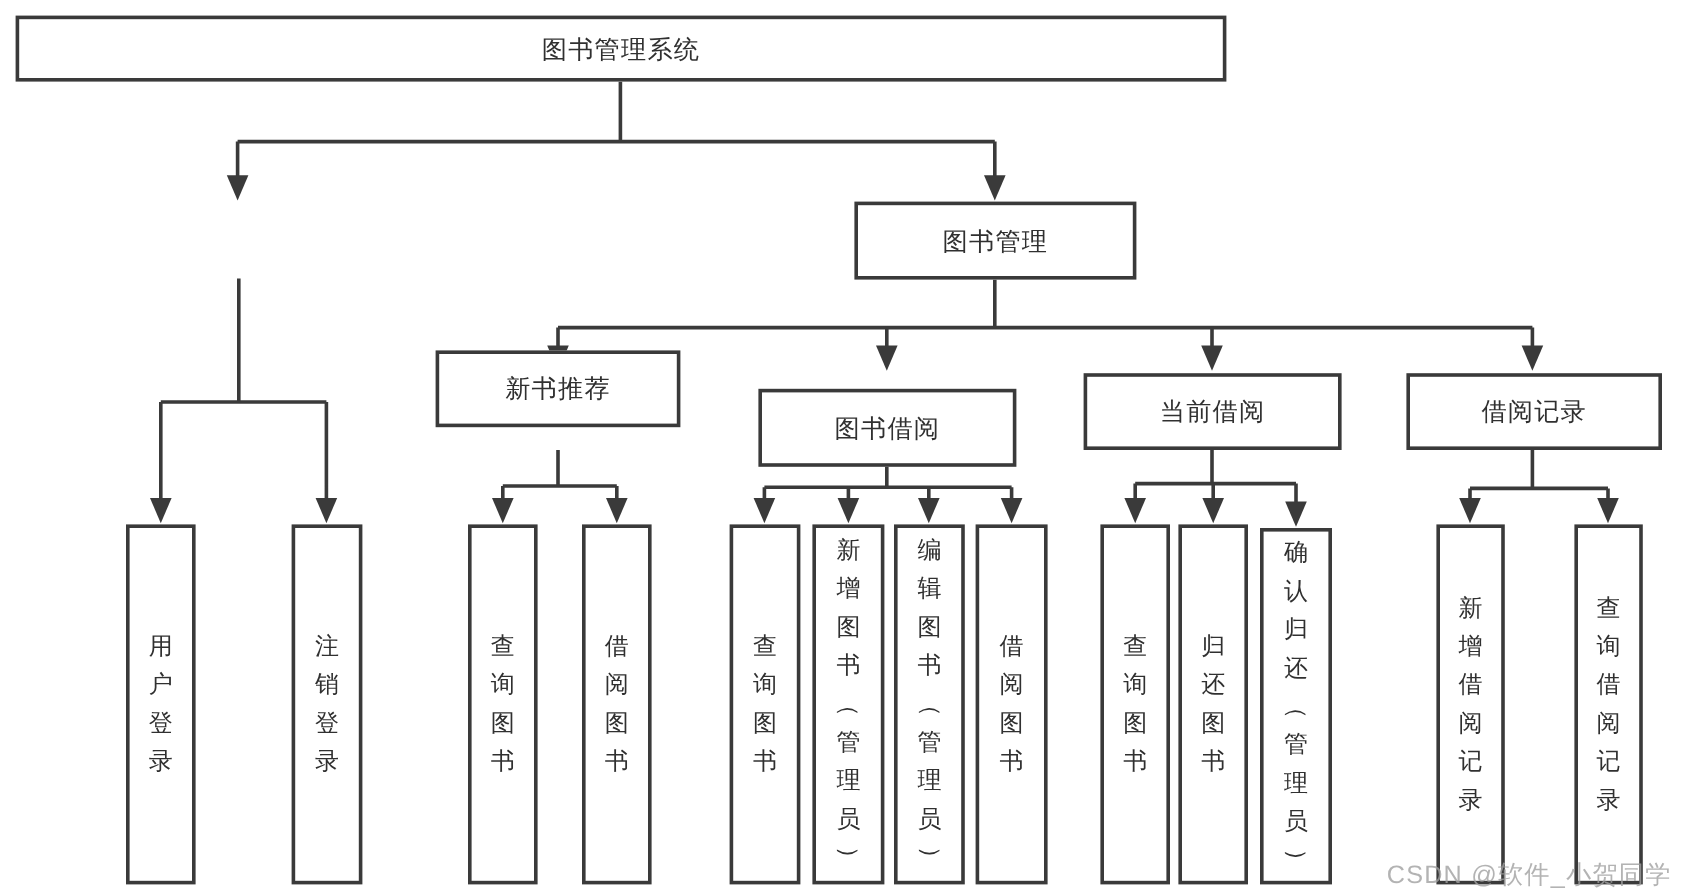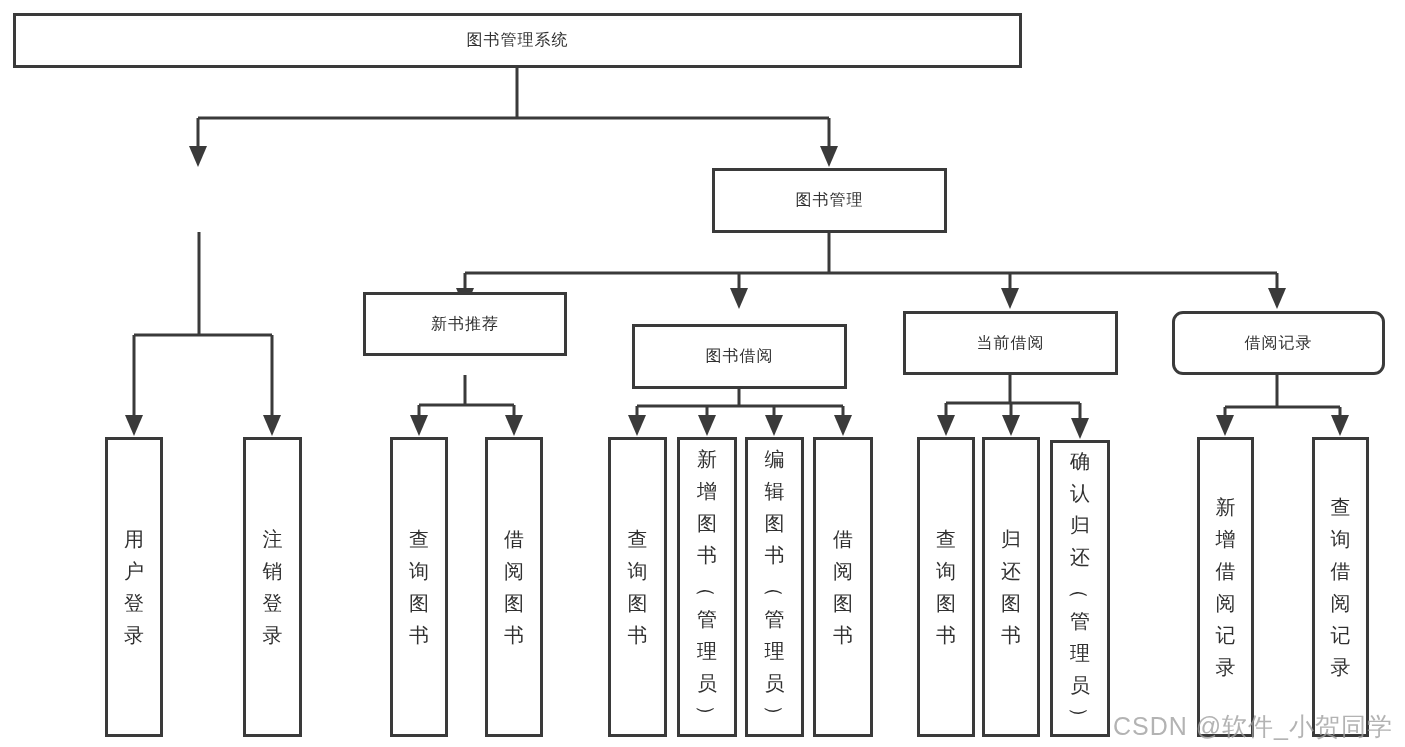--- a/index.html
+++ b/index.html
@@ -6,28 +6,28 @@
   #stage {
     position:relative; width:1405px; height:747px; background:#ffffff;
     font-family:"Liberation Sans","DejaVu Sans",sans-serif;
     color:#303030; overflow:hidden;
   }
   .node {
     position:absolute; box-sizing:border-box; background:#ffffff;
     border:3px solid #3a3a3a; display:flex; align-items:center;
     justify-content:center; z-index:2;
   }
-  .hnode { font-size:16px; letter-spacing:1px; }
+  .hnode { font-size:21px; letter-spacing:1px; }
   .vnode { flex-direction:column; font-size:20px; }
   .vnode span { display:block; line-height:32px; text-align:center; }
   .vnode span.rot { transform:rotate(90deg); }
   #connectors { position:absolute; left:0; top:0; z-index:1; }
   #watermark {
     position:absolute; right:12px; bottom:4px; z-index:5;
-    font-size:25px; color:rgba(160,160,160,0.8); letter-spacing:1px;
+    font-size:21px; color:rgba(160,160,160,0.8); letter-spacing:1px;
     white-space:nowrap;
   }
 </style>
 </head>
 <body>
 
 <div id="stage">
 
   <svg id="connectors" width="1405" height="747" viewBox="0 0 1405 747">
     <path fill="none" stroke="#3a3a3a" stroke-width="3" d="
@@ -61,21 +61,21 @@
     </g>
   </svg>
 
   <div class="node hnode" style="left:13px;top:13px;width:1009px;height:55px;">图书管理系统</div>
 
   <div class="node hnode" style="left:712px;top:168px;width:235px;height:65px;">图书管理</div>
 
   <div class="node hnode" style="left:363px;top:292px;width:204px;height:64px;">新书推荐</div>
   <div class="node hnode" style="left:632px;top:324px;width:215px;height:65px;">图书借阅</div>
   <div class="node hnode" style="left:903px;top:311px;width:215px;height:64px;">当前借阅</div>
-  <div class="node hnode" style="left:1172px;top:311px;width:213px;height:64px;border-radius:11px;">借阅记录</div>
+  <div class="node hnode" style="left:1172px;top:311px;width:213px;height:64px;">借阅记录</div>
 
   <div class="node vnode" style="left:105px;top:437px;width:58px;height:300px;">
       <span>用</span>
       <span>户</span>
       <span>登</span>
       <span>录</span>
     </div>
   <div class="node vnode" style="left:243px;top:437px;width:59px;height:300px;">
       <span>注</span>
       <span>销</span>

